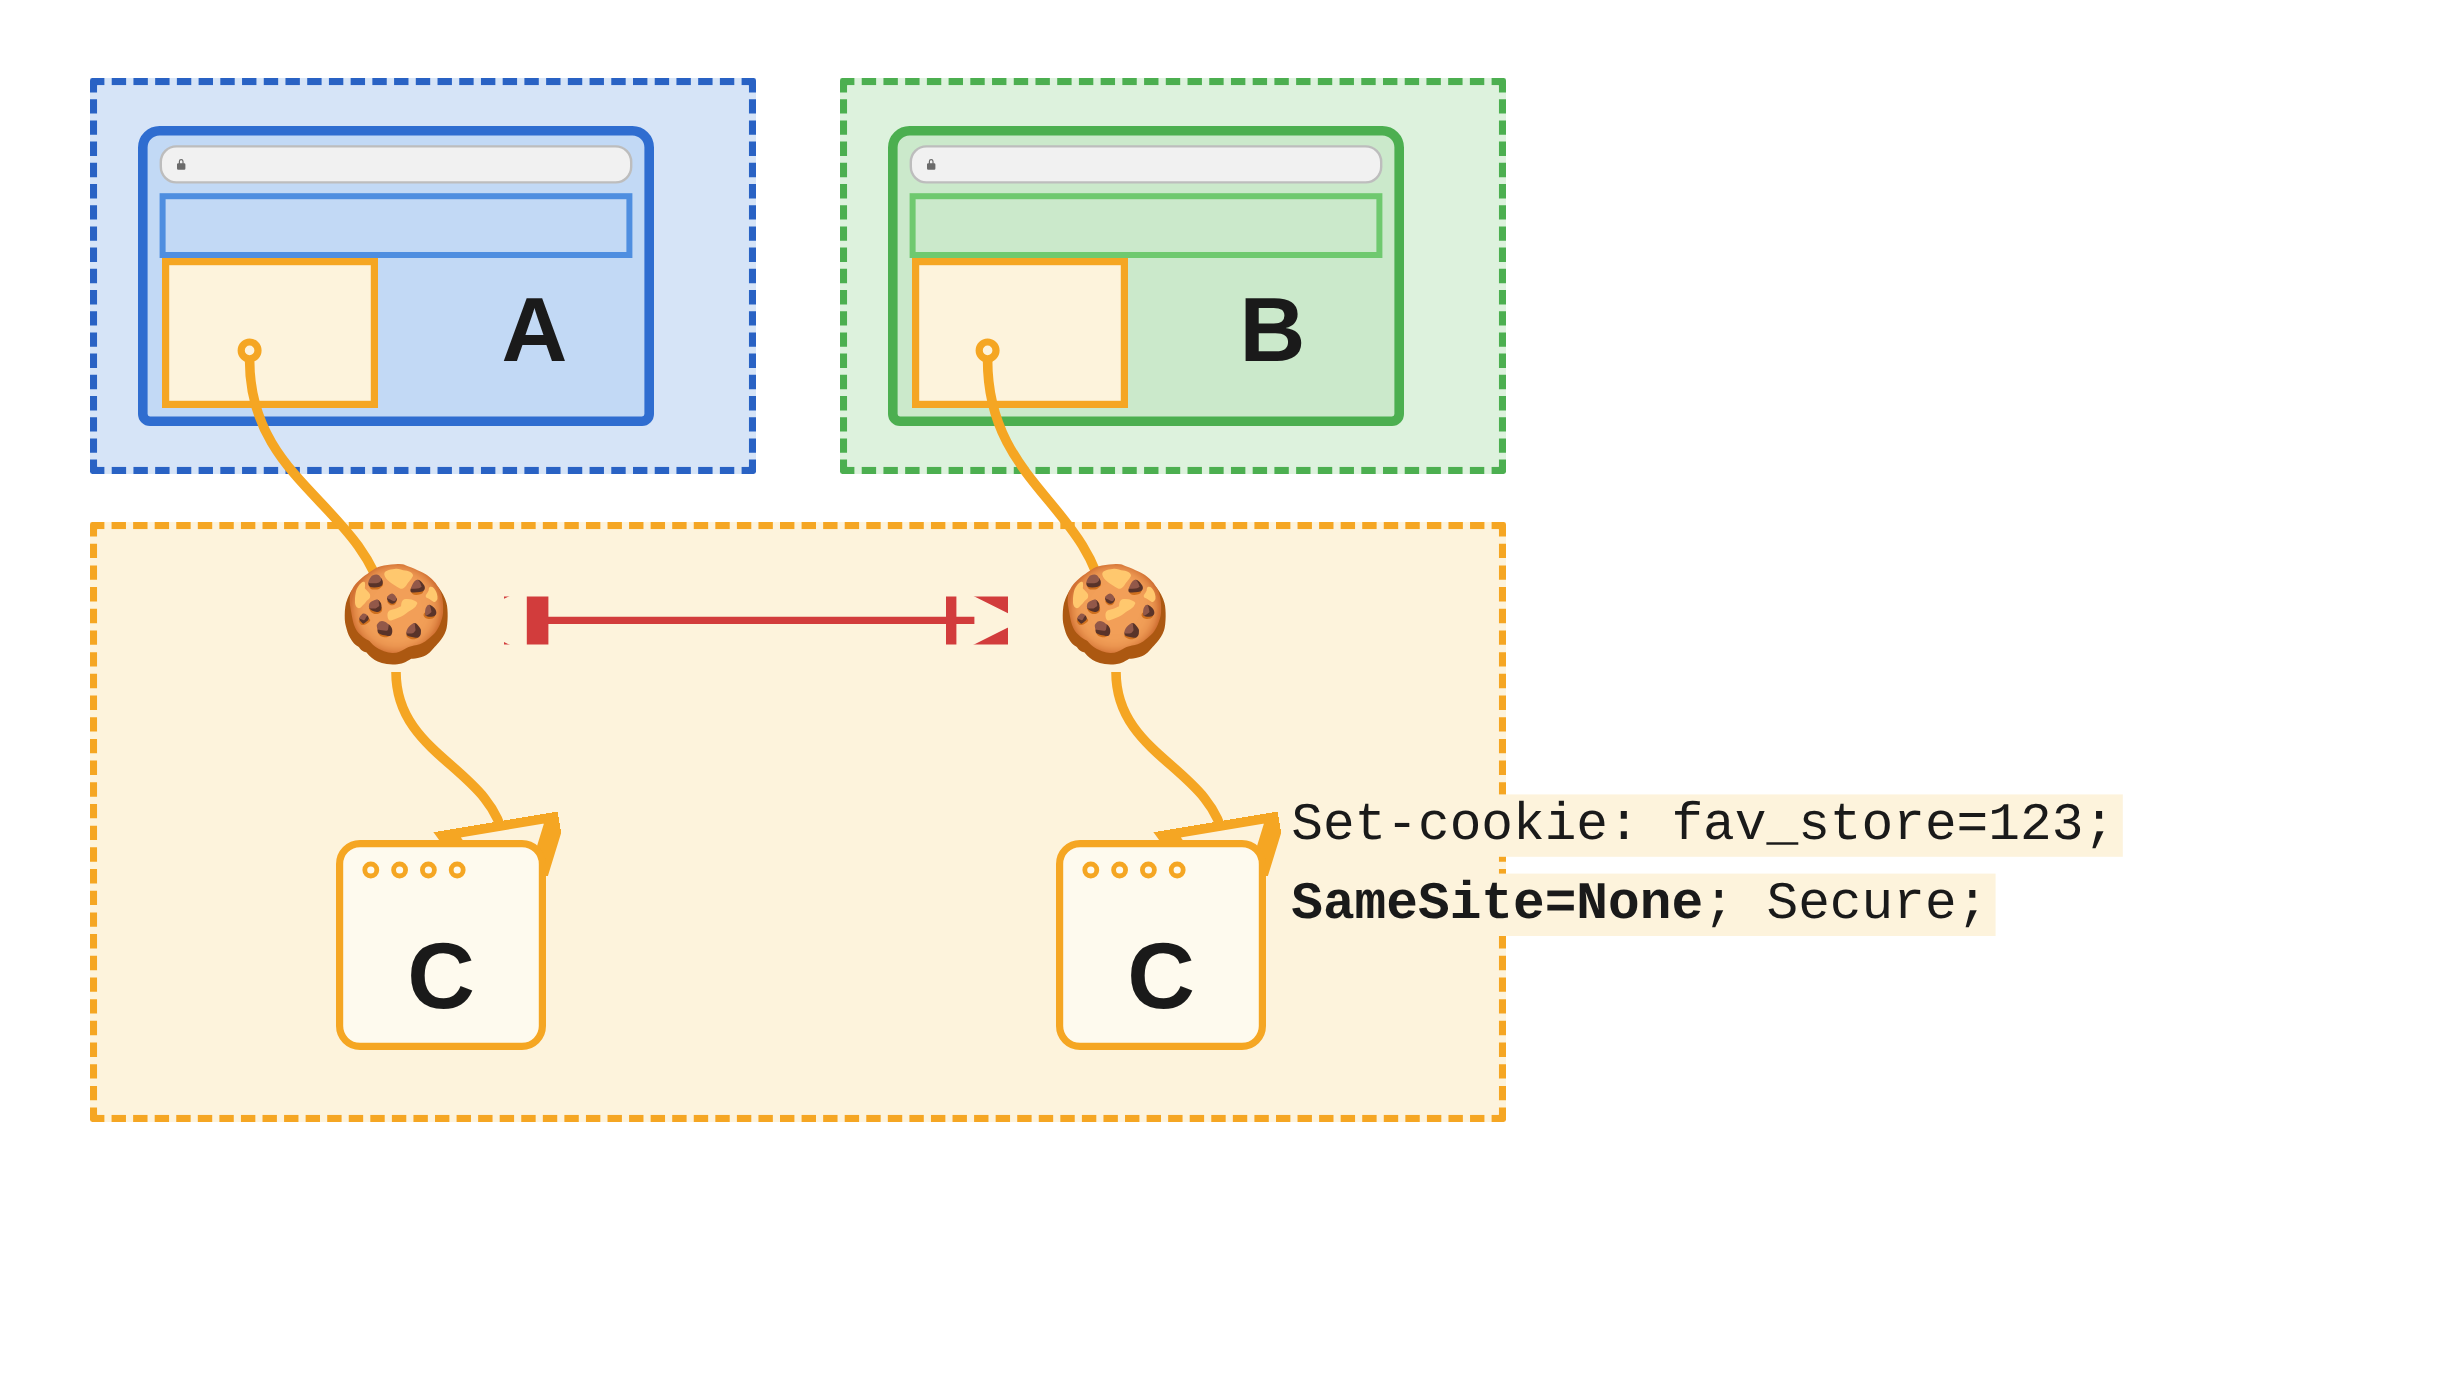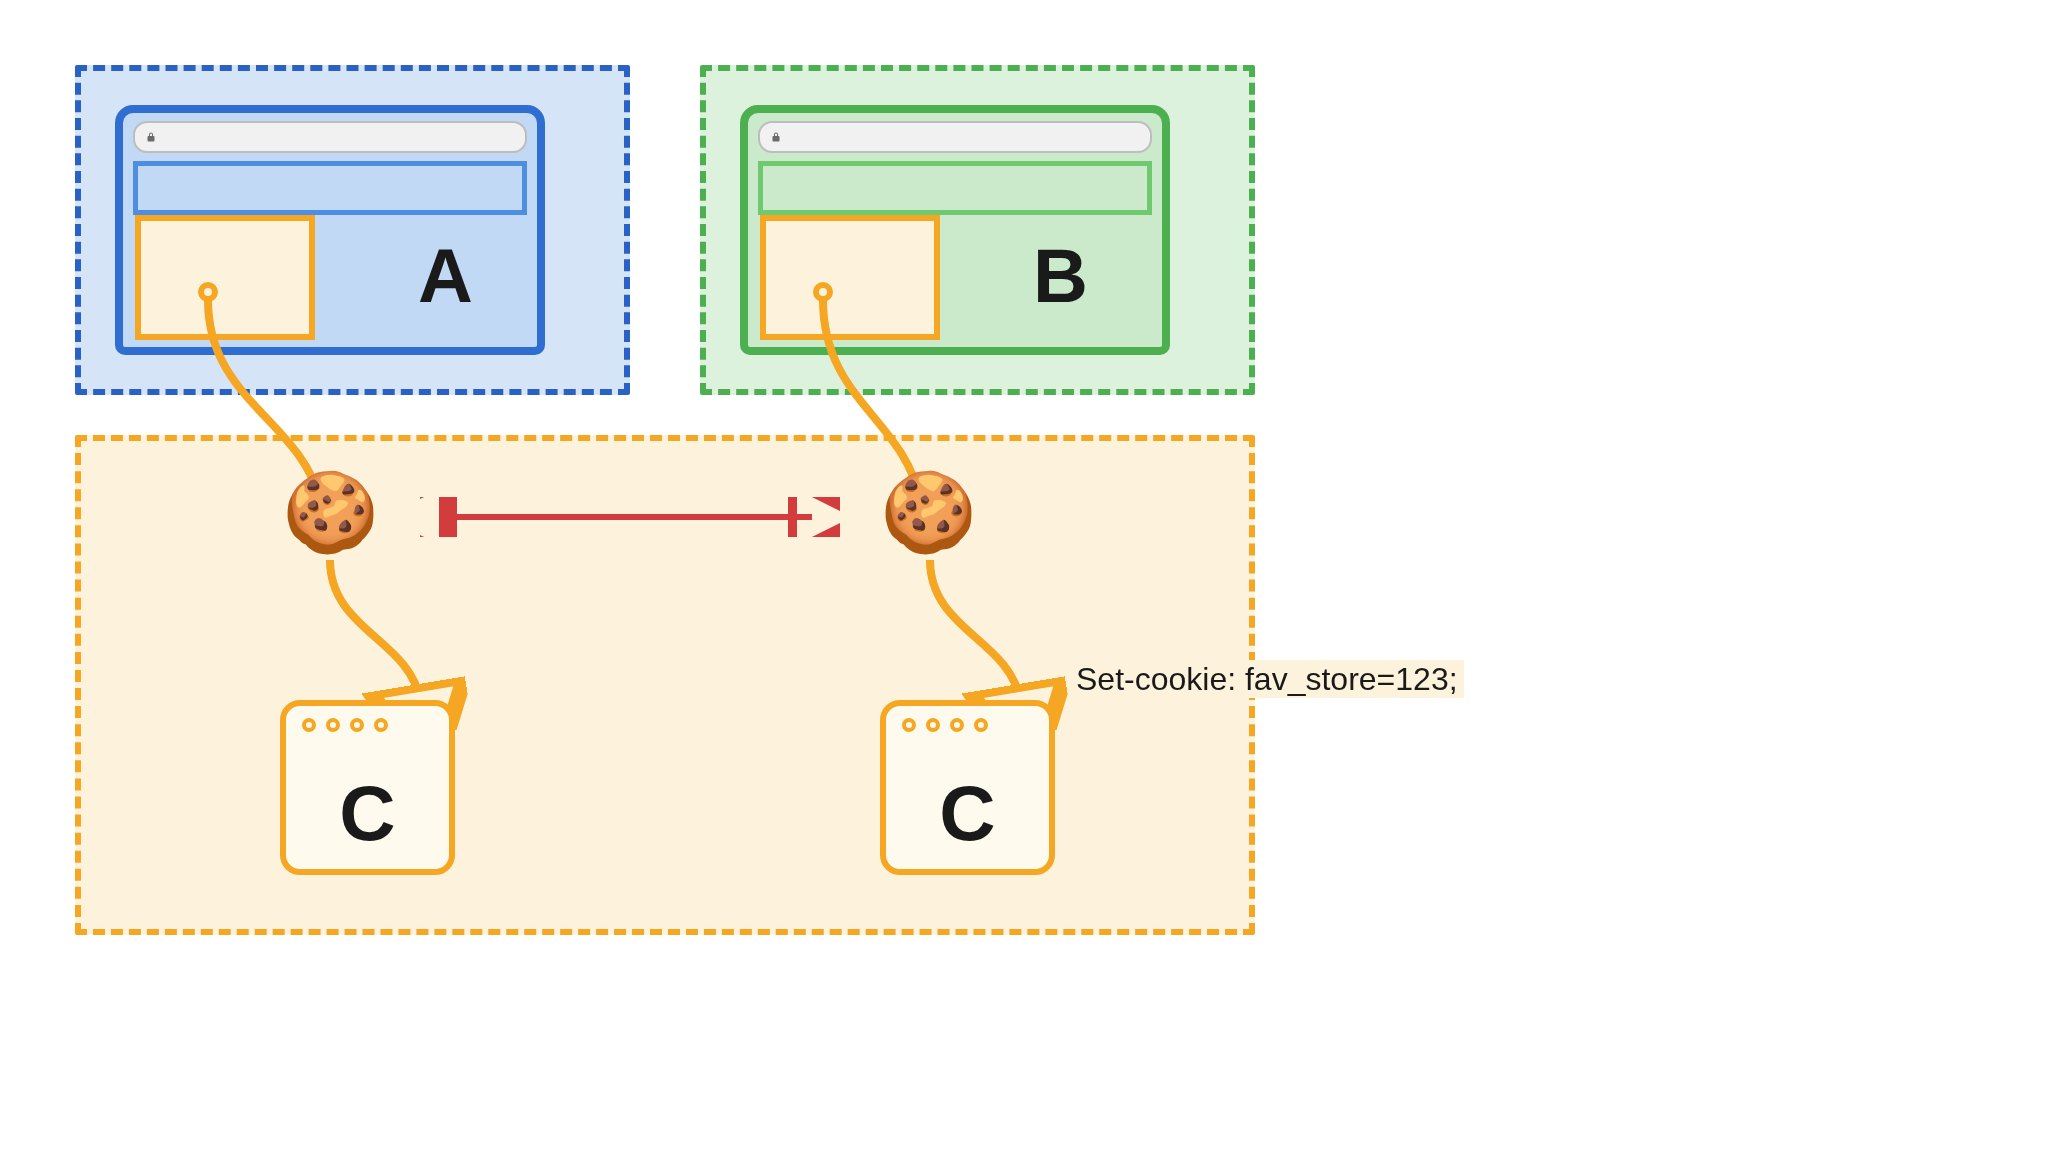--- a/index.html
+++ b/index.html
@@ -176,22 +176,22 @@
     font-family: "Helvetica Neue", Arial, sans-serif;
   }
   .curve-svg {
     position: absolute;
     pointer-events: none;
   }
   .code-box {
     position: absolute;
     left: 1070px;
     top: 655px;
-    font-family: Liberation Sans, sans-serif;
-    font-size: 32px;
+    font-family: Liberation Mono, monospace;
+    font-size: 44px;
     line-height: 1.5;
     color: #1a1a1a;
   }
   .code-box .hl {
     background: #fdf3dc;
     padding: 1px 6px;
   }
   .code-box .bold {
     font-weight: 700;
   }
@@ -289,15 +289,18 @@
         <span></span>
         <span></span>
         <span></span>
         <span></span>
       </div>
     <div class="target-label">C</div>
   </div>
 
   <div class="code-box">
     <div><span class="hl">Set-cookie: fav_store=123;</span></div>
+    <div>
+      <span class="hl"><span class="bold">SameSite=None</span><span>; Secure;</span></span>
+    </div>
   </div>
 
 </div>
 
 </body></html>

